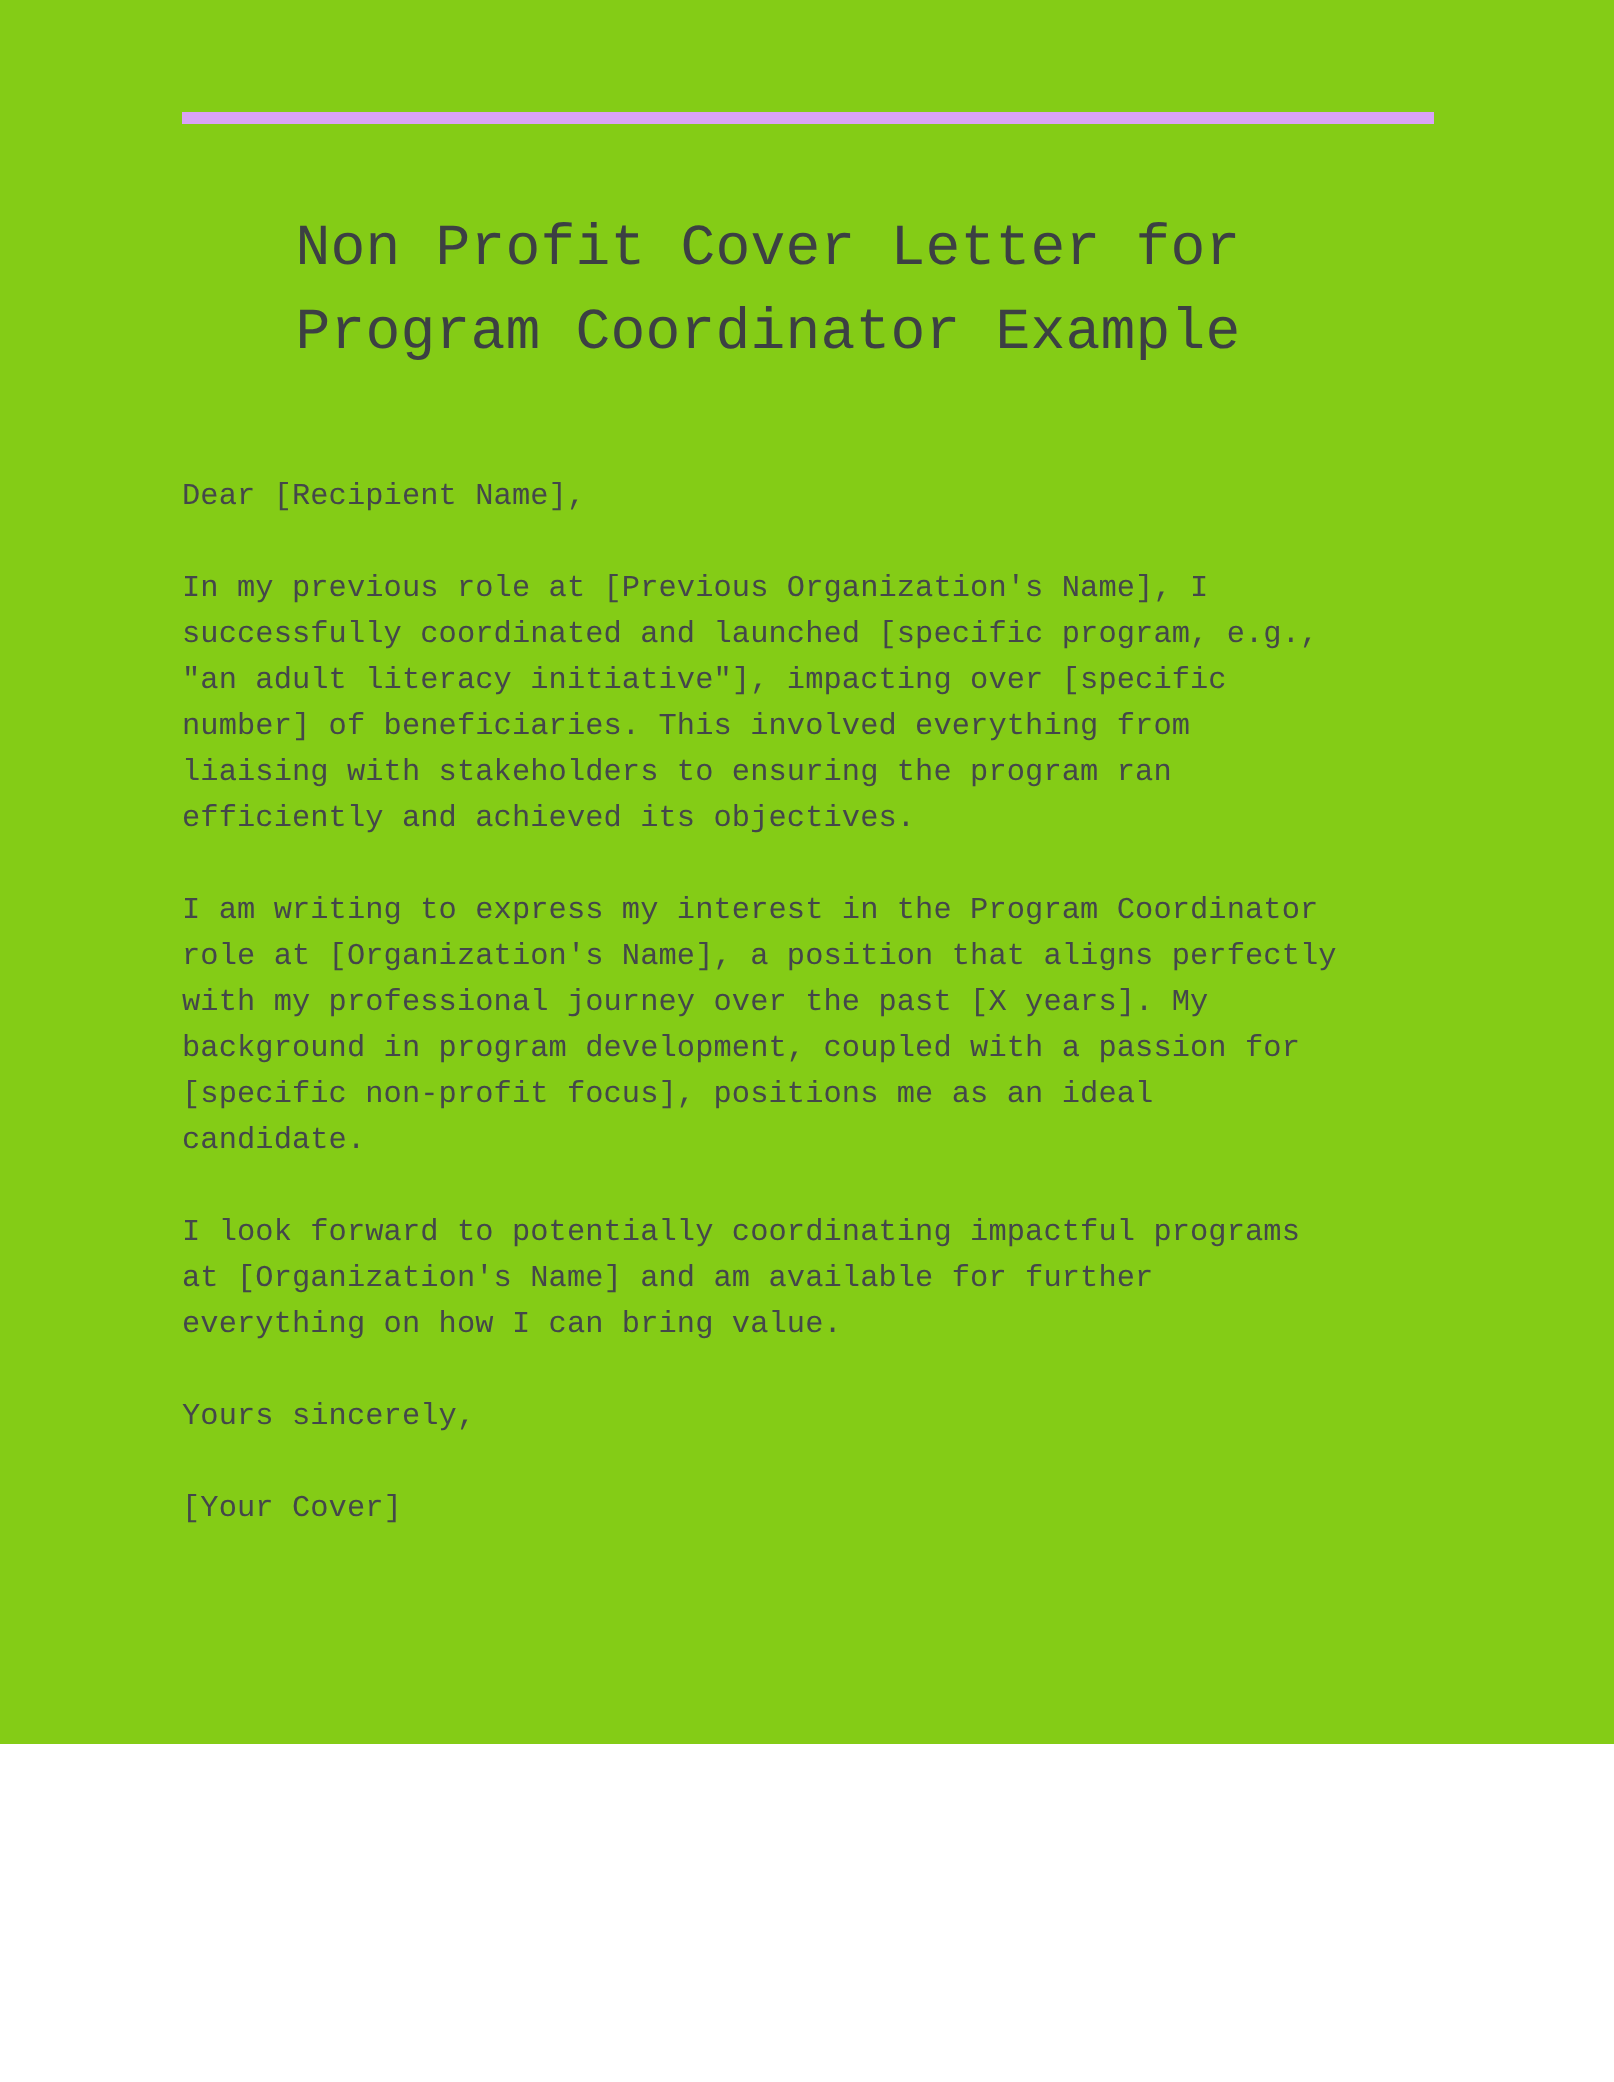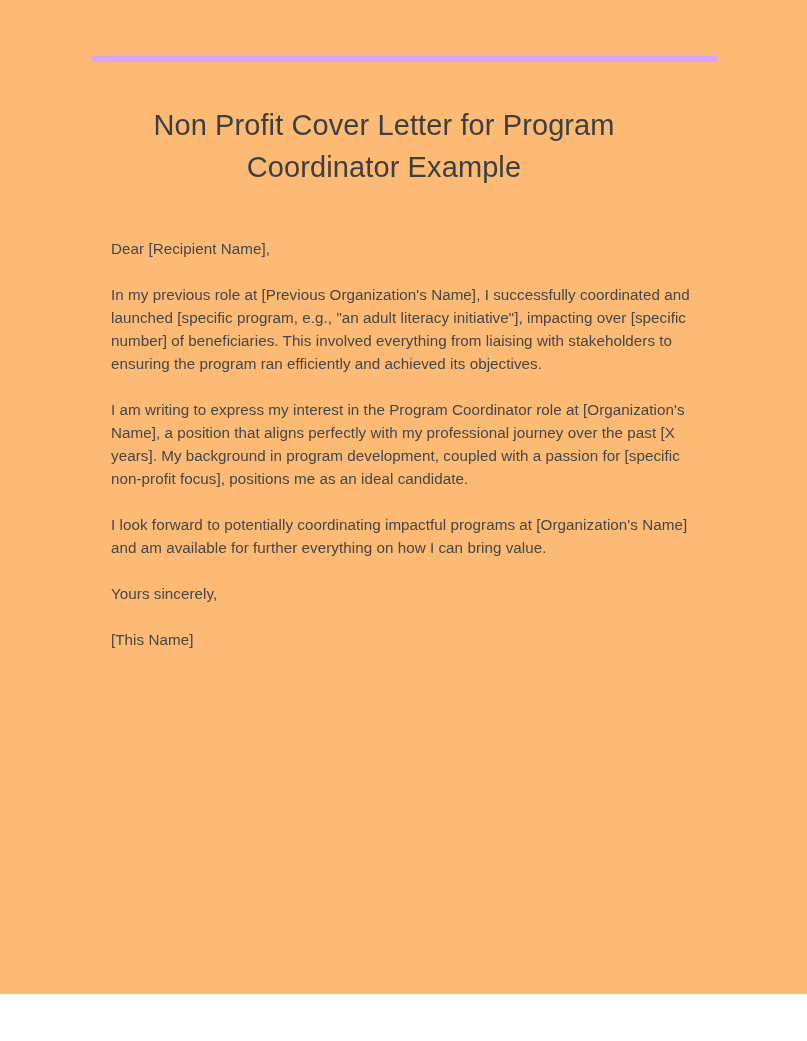--- a/index.html
+++ b/index.html
@@ -9,23 +9,24 @@
   }
   body {
     width: 807px;
     height: 1041px;
     font-family: "Liberation Sans", sans-serif;
     -webkit-font-smoothing: antialiased;
   }
   .page {
     position: relative;
     width: 807px;
-    height: 994px;
-    background: #fdba74;
+    height: 872px;
+    background: #84cc16;
     box-sizing: border-box;
+    font-family: Liberation Mono, monospace;
   }
   .content {
     position: absolute;
     left: 91px;
     top: 0;
     width: 626px;
   }
   .accent-bar {
     margin-top: 56px;
     width: 626px;
@@ -39,21 +40,20 @@
     font-size: 29px;
     line-height: 42px;
     font-weight: 400;
     color: #3c4043;
     text-align: center;
     letter-spacing: 0.1px;
   }
   .body-block {
     width: 586px;
     padding-top: 49px;
-    margin-left: 20px;
   }
   .para {
     margin: 0 0 23px 0;
     font-size: 15.2px;
     line-height: 23px;
     color: #44474a;
     text-align: left;
     letter-spacing: 0.05px;
   }
   .para:last-child {
@@ -76,17 +76,17 @@
       <p class="para">Dear [Recipient Name],</p>
 
       <p class="para">In my previous role at [Previous Organization's Name], I successfully coordinated and launched [specific program, e.g., "an adult literacy initiative"], impacting over [specific number] of beneficiaries. This involved everything from liaising with stakeholders to ensuring the program ran efficiently and achieved its objectives.</p>
 
       <p class="para">I am writing to express my interest in the Program Coordinator role at [Organization's Name], a position that aligns perfectly with my professional journey over the past [X years]. My background in program development, coupled with a passion for [specific non-profit focus], positions me as an ideal candidate.</p>
 
       <p class="para">I look forward to potentially coordinating impactful programs at [Organization's Name] and am available for further everything on how I can bring value.</p>
 
       <p class="para">Yours sincerely,</p>
 
-      <p class="para">[This Name]</p>
+      <p class="para">[Your Cover]</p>
 
     </div>
   </div>
 </div>
 
 </body></html>

